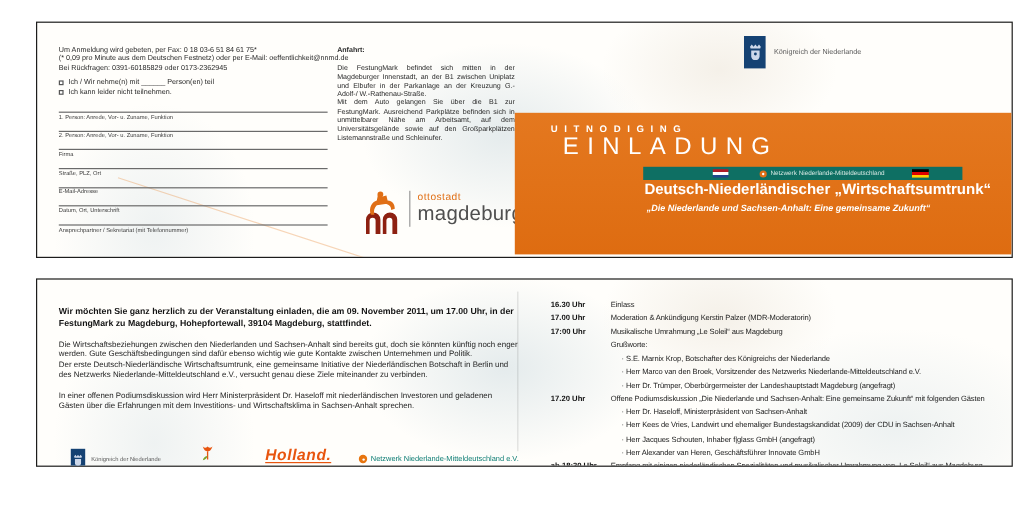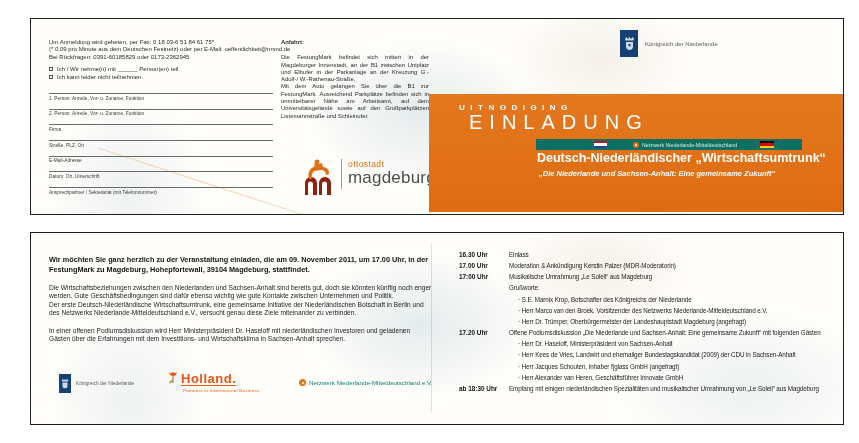--- a/index.html
+++ b/index.html
@@ -2,21 +2,21 @@
 <html><head>
 <meta charset="utf-8">
 <title>Einladung</title>
 <style>
   * { margin:0; padding:0; box-sizing:border-box; }
   body { background:#ffffff; font-family:"Liberation Sans", sans-serif; }
   .page { position:relative; width:859px; height:443px; background:#ffffff; overflow:hidden; }
 
   .card { position:absolute; left:30px; width:814px; border:1px solid #1c1c1c; background:#fffefb; overflow:hidden; }
   .card-top { top:18px; height:197px; }
-  .card-bottom { top:232px; height:193px; }
+  .card-bottom { top:232px; height:157px; }
 
   
   .wm { position:absolute; inset:0; pointer-events:none;
     background:
       radial-gradient(ellipse 170px 110px at 48% 48%, rgba(168,192,203,0.30), transparent 70%),
       radial-gradient(ellipse 120px 150px at 12% 88%, rgba(180,200,210,0.22), transparent 70%),
       radial-gradient(ellipse 200px 120px at 88% 80%, rgba(168,192,203,0.20), transparent 70%),
       radial-gradient(ellipse 140px 90px at 70% 20%, rgba(214,200,178,0.25), transparent 70%);
   }
   .wm-line { position:absolute; height:1px; background:rgba(233,137,57,0.35); pointer-events:none; }
@@ -70,21 +70,21 @@
   .b-paras p { margin:0; }
   .b-paras p:nth-child(3) { margin-top:9px; }
 
   .b-logos { position:absolute; left:18px; top:138px; width:384px; height:34px; }
   .logo-nl { position:absolute; left:10px; top:3px; display:flex; align-items:center; }
   .crest-rect.small { width:12px; height:19px; }
   .logo-nl .crest-label { font-size:4.8px; margin-left:5px; }
   .logo-holland { position:absolute; left:118px; top:0; }
   .holl-row { display:flex; align-items:flex-end; }
   .tulip-icon { width:12px; height:15px; flex:0 0 auto; margin-right:2px; }
-  .holl-word { font-size:13px; font-weight:bold; color:#e8550f; letter-spacing:0.5px; border-bottom:1px solid #e8550f; line-height:13px; }
+  .holl-word { font-size:13px; font-style:italic; font-weight:bold; color:#e8550f; letter-spacing:0.5px; border-bottom:1px solid #e8550f; line-height:13px;margin-left:40px; }
   .holl-tag { font-size:4.4px; color:#e8550f; margin:2px 0 0 16px; letter-spacing:0.3px; white-space:nowrap; }
   .logo-net { position:absolute; left:250px; top:8px; display:flex; align-items:center; }
   .logo-net .circ { width:7px; height:7px; border-radius:50%; background:#e8750f; position:relative; flex:0 0 auto; }
   .logo-net .circ::before { content:""; position:absolute; left:2.5px; top:2.5px; width:2px; height:2px; background:#fff; border-radius:50%; }
   .logo-net .net-name { font-size:6.2px; color:#0e7d74; margin-left:3px; white-space:nowrap; }
 
   .fold { position:absolute; left:400px; top:10px; bottom:12px; width:1px; background:rgba(60,60,60,0.15); }
 
   .sched { position:absolute; left:428px; top:16px; right:8px; }
   .sched-row { display:grid; grid-template-columns:50px 1fr; line-height:11.15px; }

